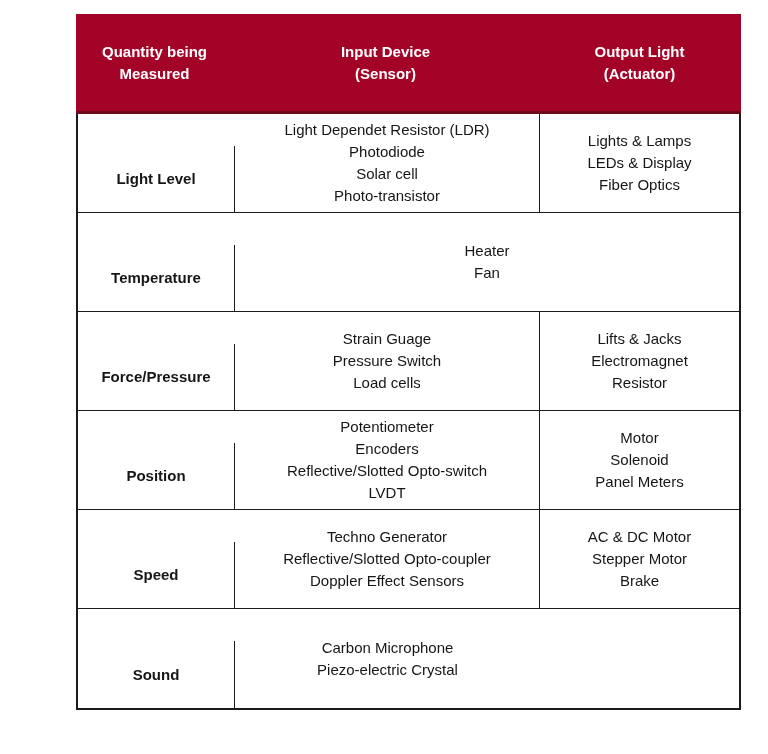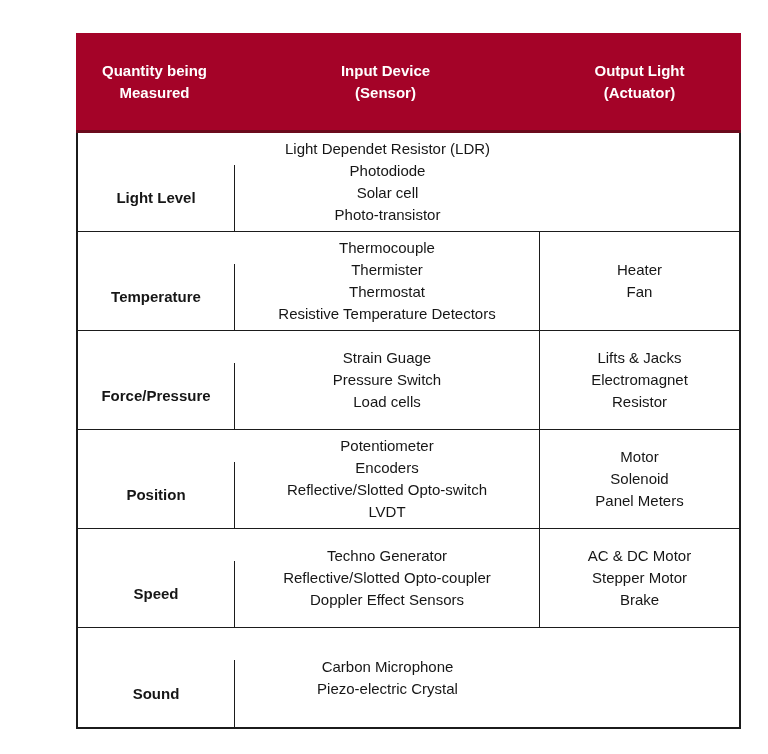--- a/index.html
+++ b/index.html
@@ -5,21 +5,21 @@
   :root{
     --header-bg:#a40328;
     --header-edge:#6b0a1c;
     --grid:#1b1b1b;
     --body-text:#161616;
   }
   *{margin:0;padding:0;box-sizing:border-box;}
   html,body{width:768px;height:754px;background:#ffffff;overflow:hidden;}
   body{font-family:"Liberation Sans","DejaVu Sans",sans-serif;color:var(--body-text);}
   .page{position:relative;width:768px;height:754px;background:#ffffff;}
-  .table{position:absolute;left:28px;top:33px;width:713px;padding-left:48px;}
+  .table{position:absolute;left:28px;top:14px;width:713px;padding-left:48px;}
 
   
   .thead{
     display:flex;
     width:100%;
     height:100px;
     background:var(--header-bg);
     border-bottom:3px solid var(--header-edge);
   }
   .th{
@@ -70,30 +70,29 @@
 
     <div class="tbody" id="tbody">
   <div class="row">
     <div class="cell col-quantity">Light Level</div>
     <div class="cell col-sensor">
             <div>Light Dependet Resistor (LDR)</div>
             <div>Photodiode</div>
             <div>Solar cell</div>
             <div>Photo-transistor</div>
           </div>
+    <div class="cell col-actuator">
+            <div>Lights &amp; Lamps</div>
+            <div>LEDs &amp; Display</div>
+            <div>Fiber Optics</div>
+          </div>
   </div>
 
   <div class="row">
     <div class="cell col-quantity">Temperature</div>
-    <div class="cell col-sensor">
-            <div>Thermocouple</div>
-            <div>Thermister</div>
-            <div>Thermostat</div>
-            <div>Resistive Temperature Detectors</div>
-          </div>
     <div class="cell col-actuator">
             <div>Heater</div>
             <div>Fan</div>
           </div>
   </div>
 
   <div class="row">
     <div class="cell col-quantity">Force/Pressure</div>
     <div class="cell col-sensor">
             <div>Strain Guage</div>

